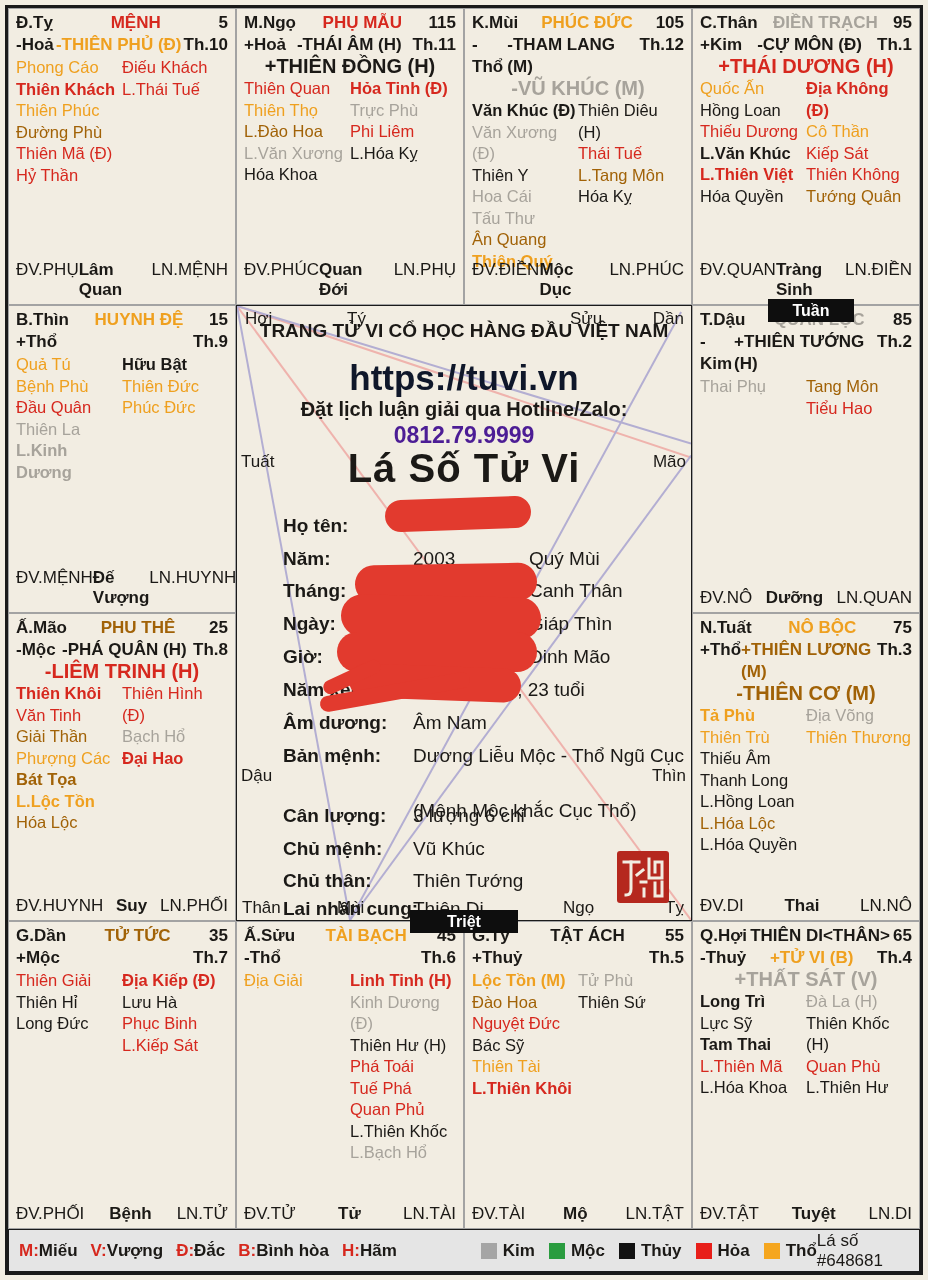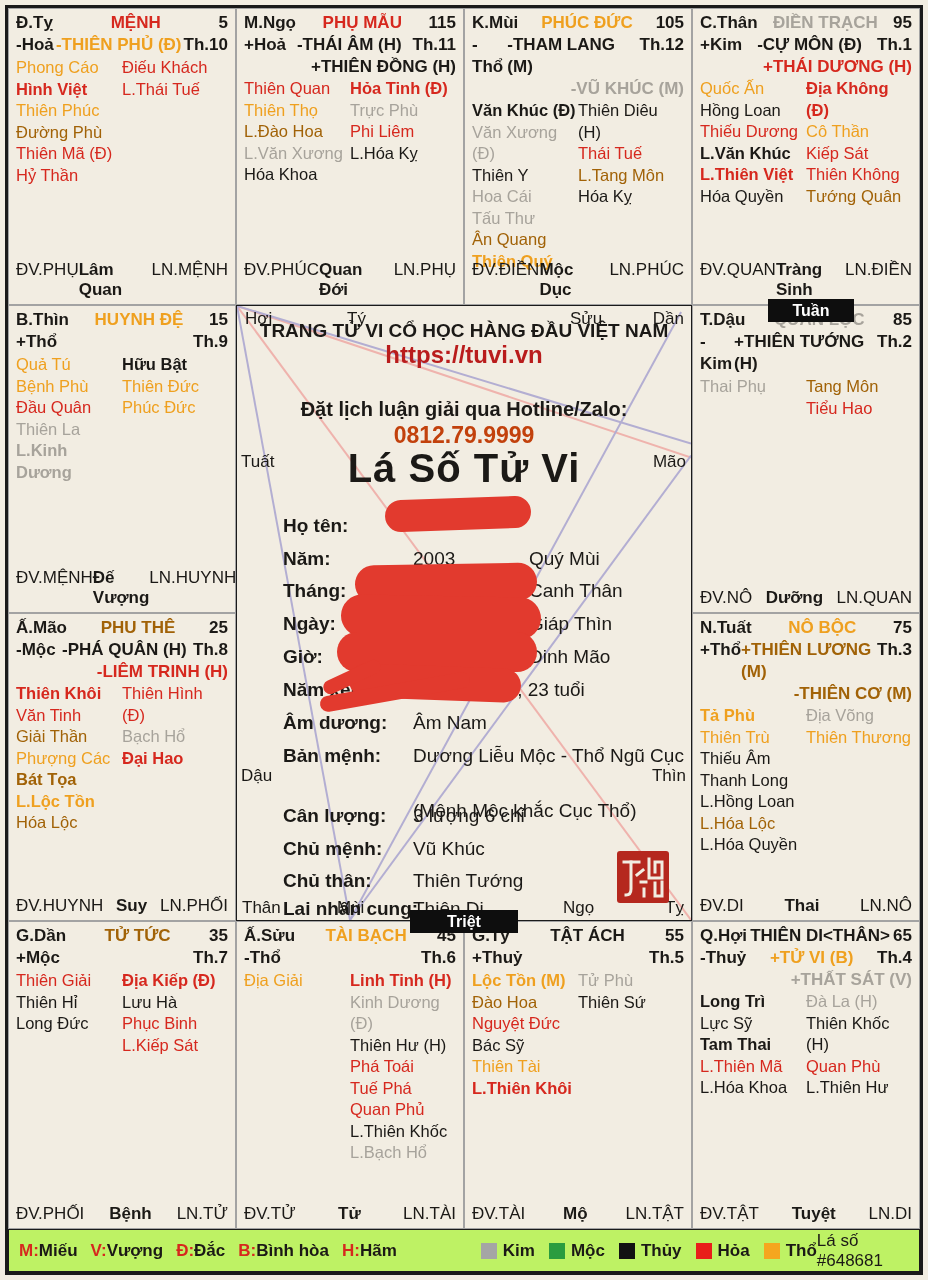--- a/index.html
+++ b/index.html
@@ -1,42 +1,42 @@
 <!DOCTYPE html>
 <html><head>
 <meta charset="utf-8">
 <style>
   html,body{margin:0;padding:0}
   body{width:928px;height:1280px;background:#f2ede2;font-family:"Liberation Sans","DejaVu Sans",sans-serif;color:#1b1916;position:relative;overflow:hidden}
   .wrap{position:absolute;inset:0;width:928px;height:1280px}
   .board{position:absolute;inset:5px;border:3px solid #1a1a1a;display:grid;grid-template-columns:repeat(4,1fr);grid-template-rows:297px 308px 308px 308px 1fr;background:#1a1a1a}
   .cell{position:relative;background:#f2ede2;border:1px solid #a3a3a3;padding:3px 7px;overflow:hidden}
   .center{grid-column:2/4;grid-row:2/4;position:relative;background:#f2ede2;border:1px solid #1a1a1a;overflow:hidden}
-  .bar{grid-column:1/5;background:#bef264;border:1px solid #1a1a1a;display:flex;align-items:center;padding:0 10px;font-size:17px;font-weight:700}
+  .bar{grid-column:1/5;background:#e5e5e5;border:1px solid #1a1a1a;display:flex;align-items:center;padding:0 10px;font-size:17px;font-weight:700}
 
   .prow{display:flex;justify-content:space-between;align-items:baseline;font-weight:700;font-size:17px;line-height:22px}
-  .pcenter{text-align:right;font-weight:700;font-size:17px;line-height:21px}
+  .pcenter{text-align:center;font-weight:700;font-size:20px;line-height:21px}
   .pcols{display:flex;font-size:16.5px;line-height:21.5px;margin-top:1px}
   .pcols>div{width:50%}
   .pfoot{position:absolute;left:7px;right:7px;bottom:4px;display:flex;justify-content:space-between;font-size:17px}
   .pfoot span:nth-child(2){font-weight:700}
 
   .c-red{color:#d6281e}
   .c-or{color:#efa01f}
   .c-gr{color:#a16207}
   .c-gy{color:#a7a39b}
   .c-bk{color:#1b1916}
   .bb{font-weight:700}
 
   .lines{position:absolute;inset:0;width:100%;height:100%;z-index:0}
   .chead{position:absolute;left:0;right:0;text-align:center;font-weight:700;z-index:1}
   .c-site{top:14px;font-size:19px}
-  .c-url{top:35px;font-size:24px;color:#b91c1c}
+  .c-url{top:52px;font-size:35px;color:#0f172a}
   .c-hot{top:92px;font-size:20px}
-  .c-phone{top:116px;font-size:23px;color:#c2410c}
+  .c-phone{top:116px;font-size:23px;color:#4c1d95}
   .c-title{top:140px;font-size:40px;letter-spacing:1px}
 
   .bl{position:absolute;font-size:17px;z-index:1}
   .bl0{left:8px;top:3px}.bl1{left:110px;top:3px}.bl2{left:333px;top:3px}.bl3{right:7px;top:3px}
   .bl4{left:4px;top:146px}.bl5{right:5px;top:146px}
   .bl6{left:4px;top:460px}.bl7{right:5px;top:460px}
   .bl8{left:5px;bottom:2px}.bl9{left:100px;bottom:2px}.bl10{left:326px;bottom:2px}.bl11{right:7px;bottom:2px}
 
   .irow{position:absolute;left:0;width:100%;height:26px;z-index:1}
   .il{position:absolute;left:46px;font-weight:700;font-size:19px;white-space:nowrap}
@@ -78,21 +78,21 @@
           <span class="c-bk">5</span>
         </div>
         <div class="prow">
           <span class="c-bk">-Hoả</span>
           <span class="c-or">-THIÊN PHỦ (Đ)</span>
           <span class="c-bk">Th.10</span>
         </div>
         <div class="pcols">
           <div>
             <div class="c-or">Phong Cáo</div>
-            <div class="c-red bb">Hình Việt</div>
+            <div class="c-red bb">Thiên Khách</div>
             <div class="c-or">Thiên Phúc</div>
             <div class="c-gr">Đường Phù</div>
             <div class="c-red">Thiên Mã (Đ)</div>
             <div class="c-red">Hỷ Thần</div>
           </div>
           <div>
             <div class="c-red">Điếu Khách</div>
             <div class="c-red">L.Thái Tuế</div>
           </div>
         </div>

